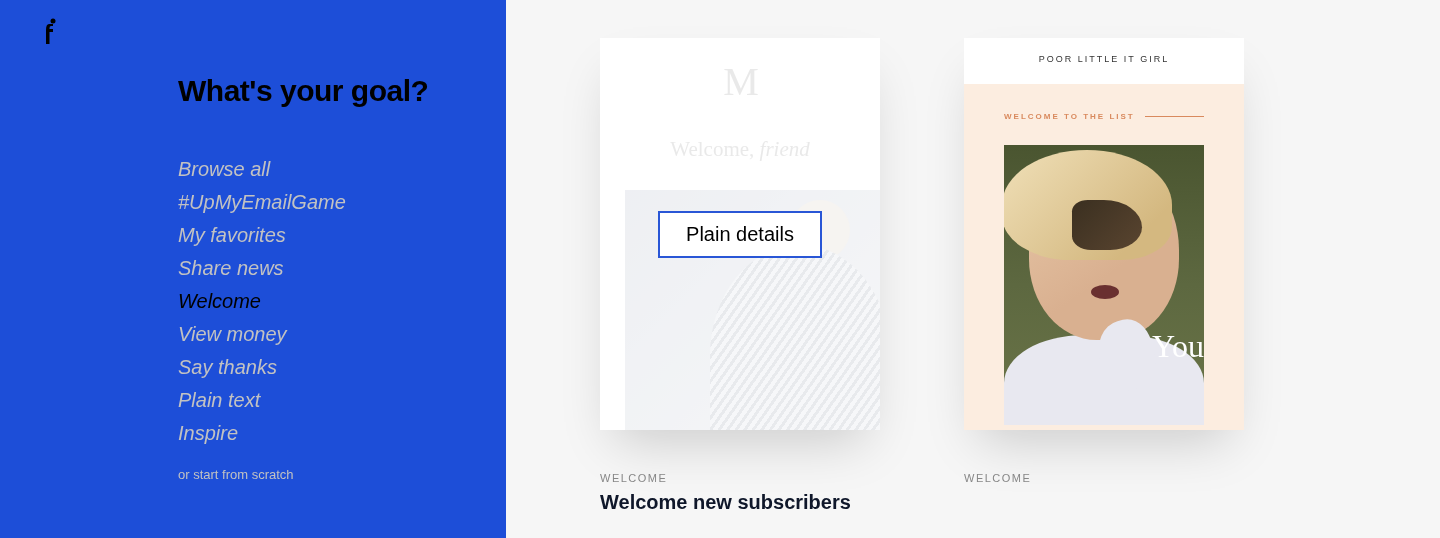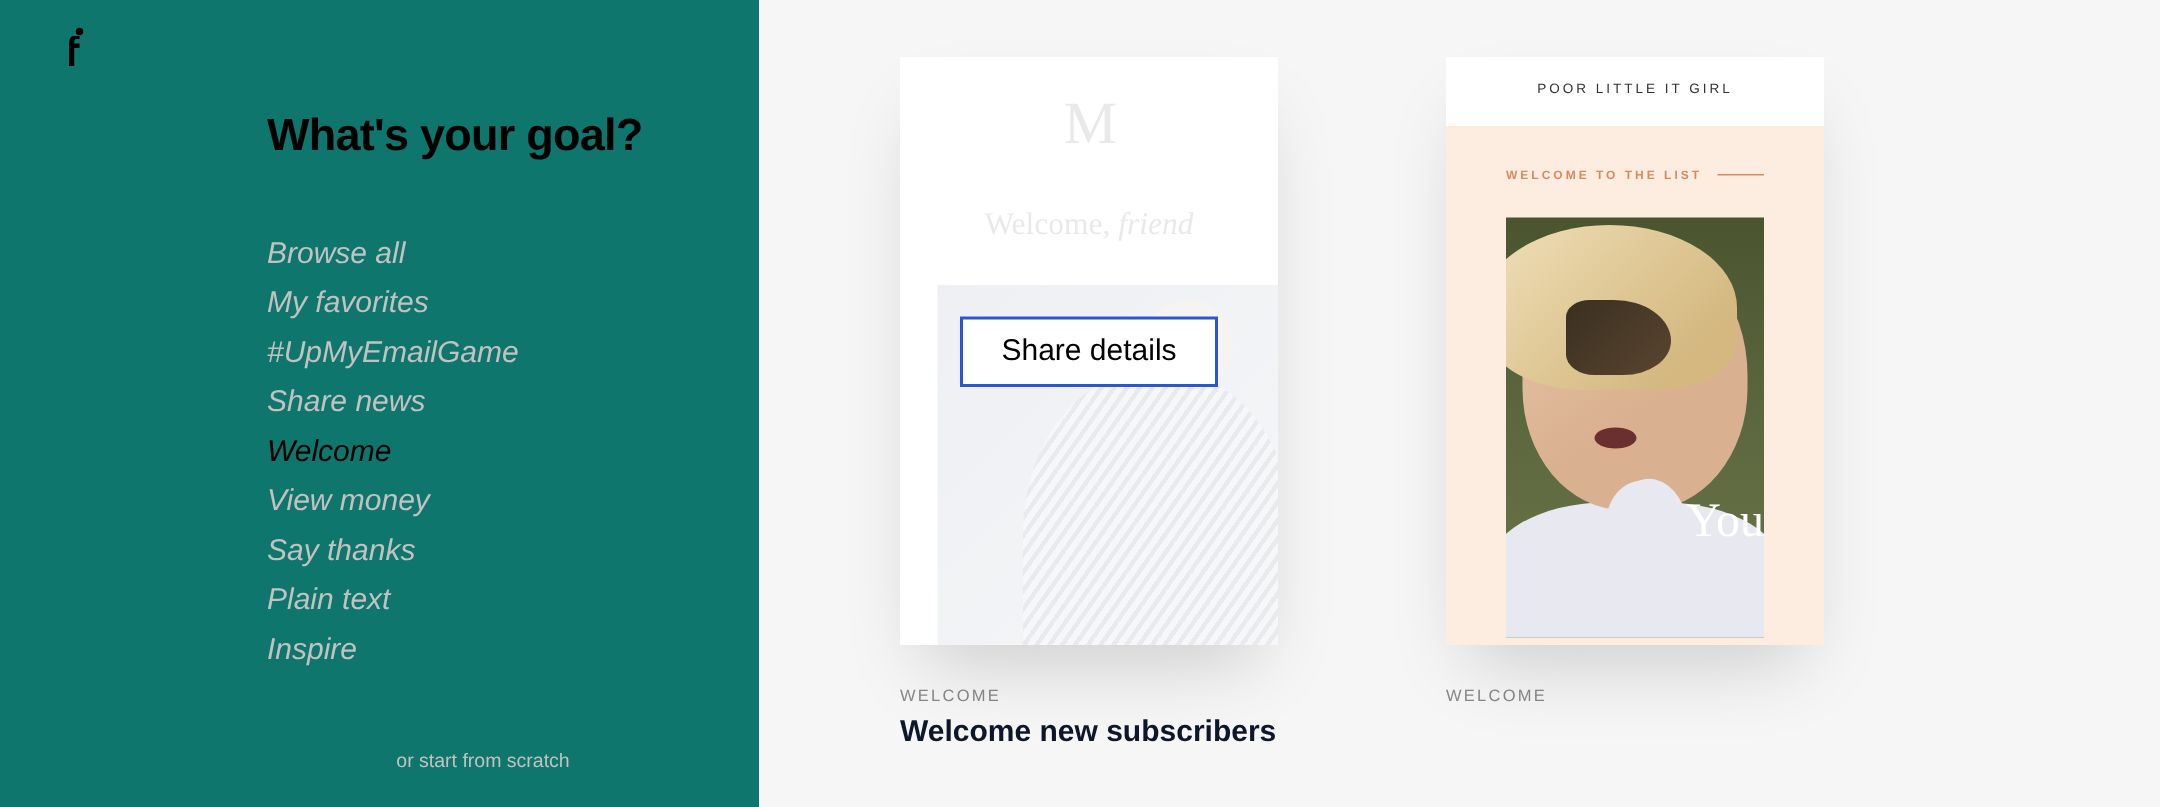--- a/index.html
+++ b/index.html
@@ -13,21 +13,21 @@
       width: 1440px;
       height: 538px;
       overflow: hidden;
     }
     .app {
       display: flex;
       height: 100%;
     }
     .sidebar {
       width: 506px;
-      background: #0f766e;
+      background: #1d4ed8;
       position: relative;
       flex-shrink: 0;
     }
     .logo {
       position: absolute;
       top: 18px;
       left: 42px;
       font-size: 28px;
       font-weight: 700;
       font-style: italic;
@@ -58,43 +58,42 @@
       cursor: pointer;
       font-weight: 400;
       font-style: italic;
     }
     .menu li.active {
       color: #000;
     }
     .scratch-link {
       font-size: 13px;
       color: #c2c2c2;
-      margin-top: 54px;
+      margin-top: 22px;
       cursor: pointer;
-      text-align: center;
     }
     .main {
       flex: 1;
       background: #f6f6f6;
       padding: 38px 40px 0 94px;
       display: flex;
       gap: 64px;
       overflow: hidden;
     }
     .card-wrap {
       width: 300px;
     }
     .card {
-      width: 252px;
+      width: 280px;
       height: 392px;
       background: #fff;
       box-shadow: 0 25px 50px -15px rgba(0,0,0,0.18);
       position: relative;
       overflow: hidden;
-      margin-bottom: 28px;
+      margin-bottom: 42px;
     }
     .card-meta-category {
       font-size: 11px;
       letter-spacing: 1.5px;
       color: #888;
       text-transform: uppercase;
       margin-bottom: 7px;
     }
     .card-meta-title {
       font-size: 20px;
@@ -287,22 +286,22 @@
     <div class="logo">
       <svg viewBox="0 0 15 26" fill="none">
         <circle cx="11" cy="3" r="2.5" fill="#000"></circle>
         <path d="M 7 6 Q 4 6 4 12 L 4 26 L 7.5 26 L 7.5 14 L 11 14 L 11 11 L 7.5 11 L 7.5 10 Q 7.5 8 9 8 L 11 8 L 11 6 Z" fill="#000"></path>
       </svg>
     </div>
     <div class="sidebar-content">
       <h1 class="heading">What's your goal?</h1>
       <ul class="menu">
         <li>Browse all</li>
+        <li>#UpMyEmailGame</li>
         <li>My favorites</li>
-        <li>#UpMyEmailGame</li>
         <li>Share news</li>
         <li class="active">Welcome</li>
         <li>View money</li>
         <li>Say thanks</li>
         <li>Plain text</li>
         <li>Inspire</li>
       </ul>
       <div class="scratch-link">or start from scratch</div>
     </div>
   </aside>
@@ -312,21 +311,21 @@
     <div class="card-wrap">
       <div class="card">
         <div class="card1-content">
           <div class="card1-logo">M</div>
           <div class="card1-welcome">
             <span>Welcome, </span><span class="friend">friend</span>
           </div>
           <div class="card1-image"></div>
         </div>
         <div class="card1-overlay">
-          <button class="view-details-btn">Share details</button>
+          <button class="view-details-btn">Plain details</button>
         </div>
       </div>
       <div class="card-meta-category">WELCOME</div>
       <div class="card-meta-title">Welcome new subscribers</div>
     </div>
 
     <div class="card-wrap">
       <div class="card">
         <div class="card2-header">POOR LITTLE IT GIRL</div>
         <div class="card2-body">

